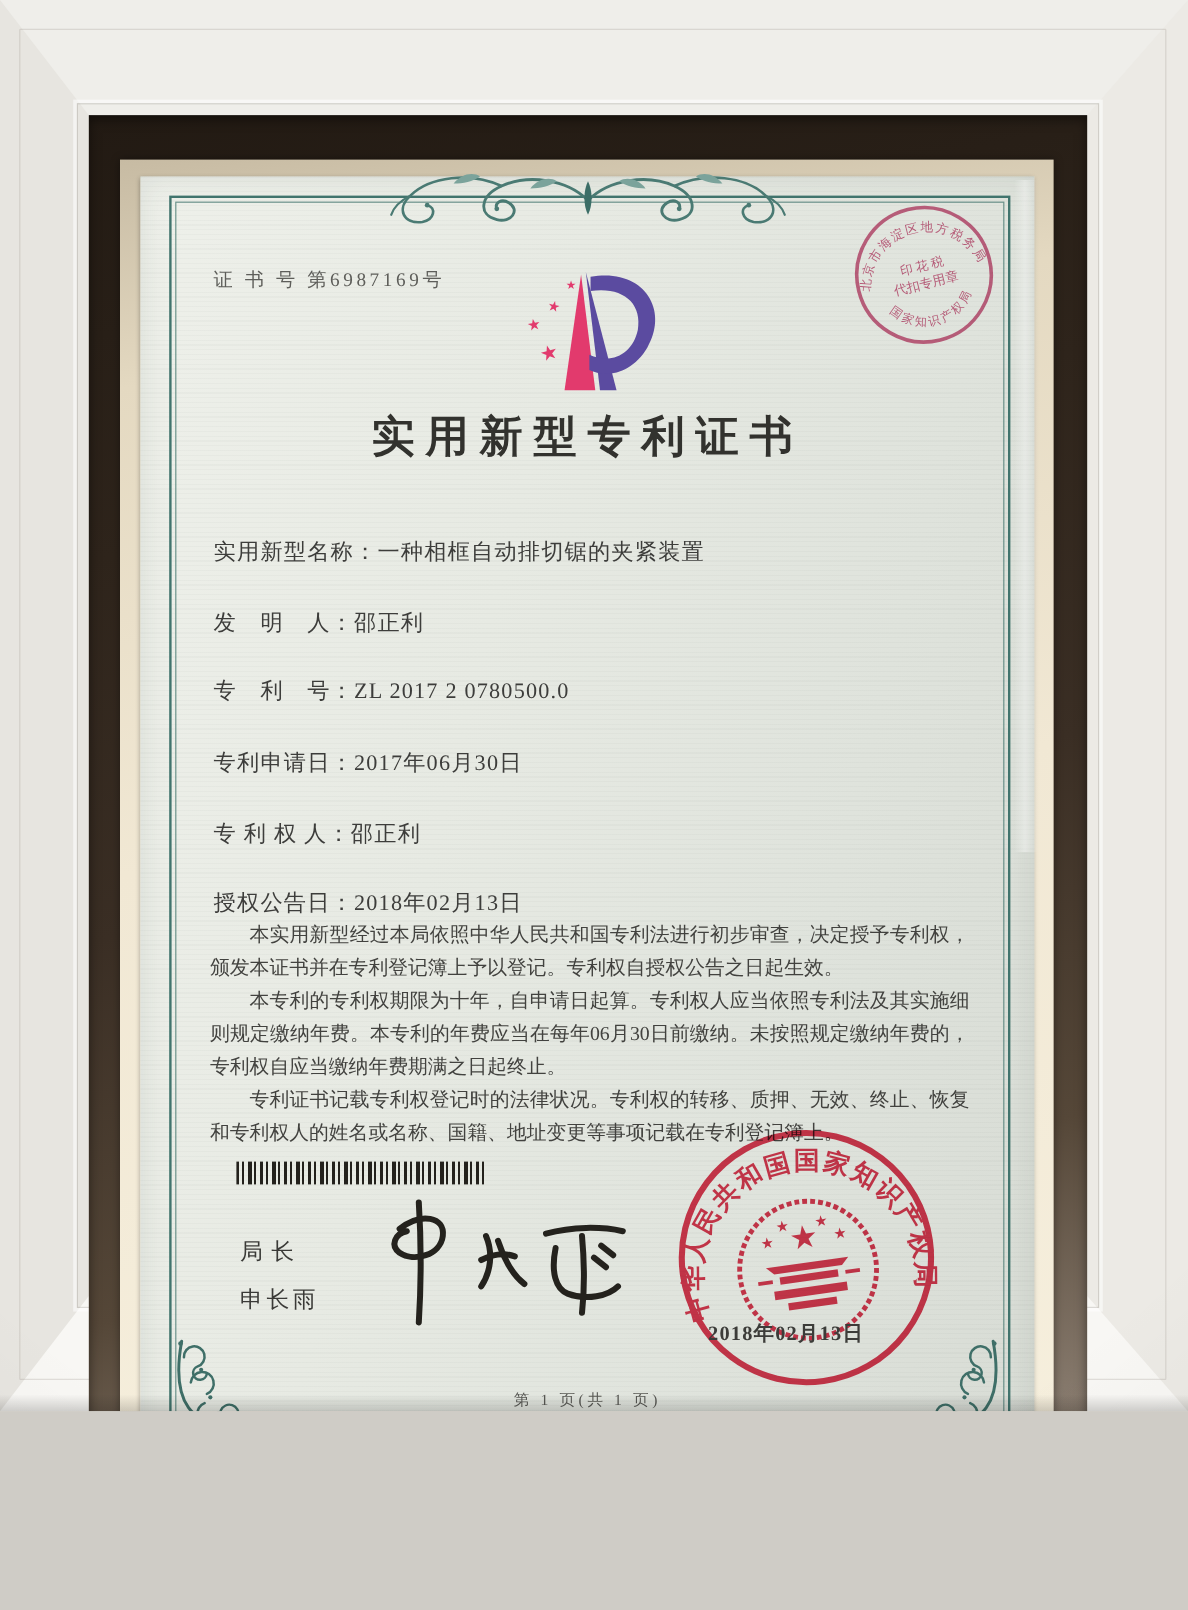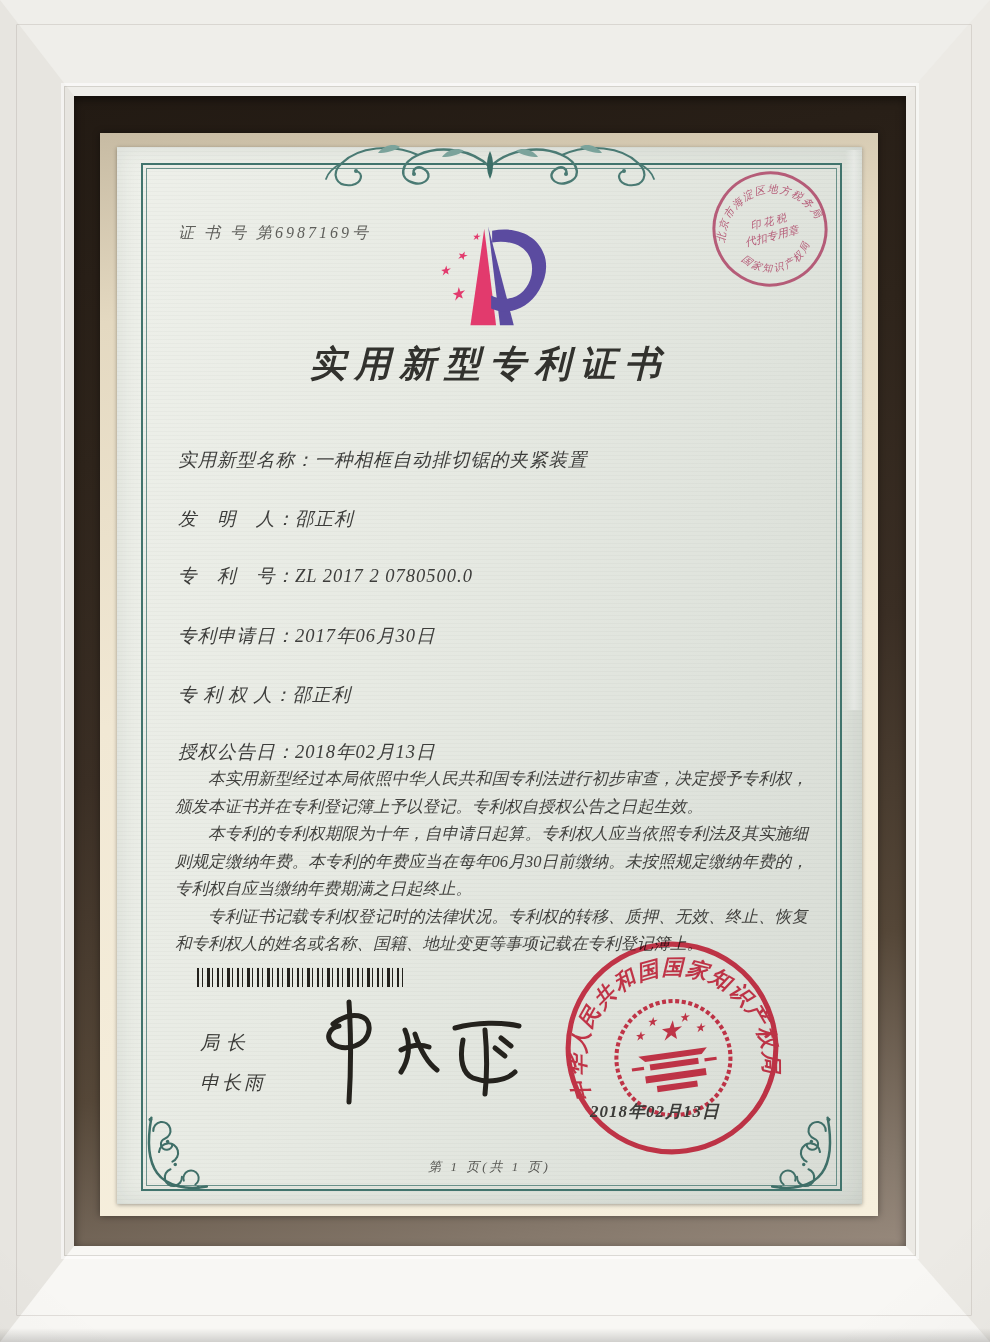--- a/index.html
+++ b/index.html
@@ -1,17 +1,17 @@
 <!DOCTYPE html>
 <html><head>
 <meta charset="utf-8">
 <style>
   html,body{margin:0;padding:0;background:#cfccc6;}
-  .photo{position:relative;width:990px;height:1342px;overflow:hidden;
-    background:#f3f2ee;font-family:"Liberation Serif","DejaVu Serif",serif;font-style:italic;}
+  .photo{position:relative;width:990px;height:1176px;overflow:hidden;
+    background:#f3f2ee;font-family:"Liberation Serif","DejaVu Serif",serif;}
   
   .frame{position:absolute;inset:0;box-sizing:border-box;
     border-style:solid;border-width:96px 84px 96px 74px;
     border-top-color:#efeeea;border-right-color:#eceae5;
     border-bottom-color:#f8f7f4;border-left-color:#e7e5e0;}
   .bevel-outer{position:absolute;left:16px;top:24px;right:18px;bottom:26px;
     border:1px solid rgba(140,133,124,.22);border-radius:1px;}
   .bevel-inner{position:absolute;left:64px;top:86px;right:74px;bottom:86px;
     border:1px solid rgba(90,82,72,.18);box-shadow:0 0 0 3px rgba(255,255,255,.55);}
   

